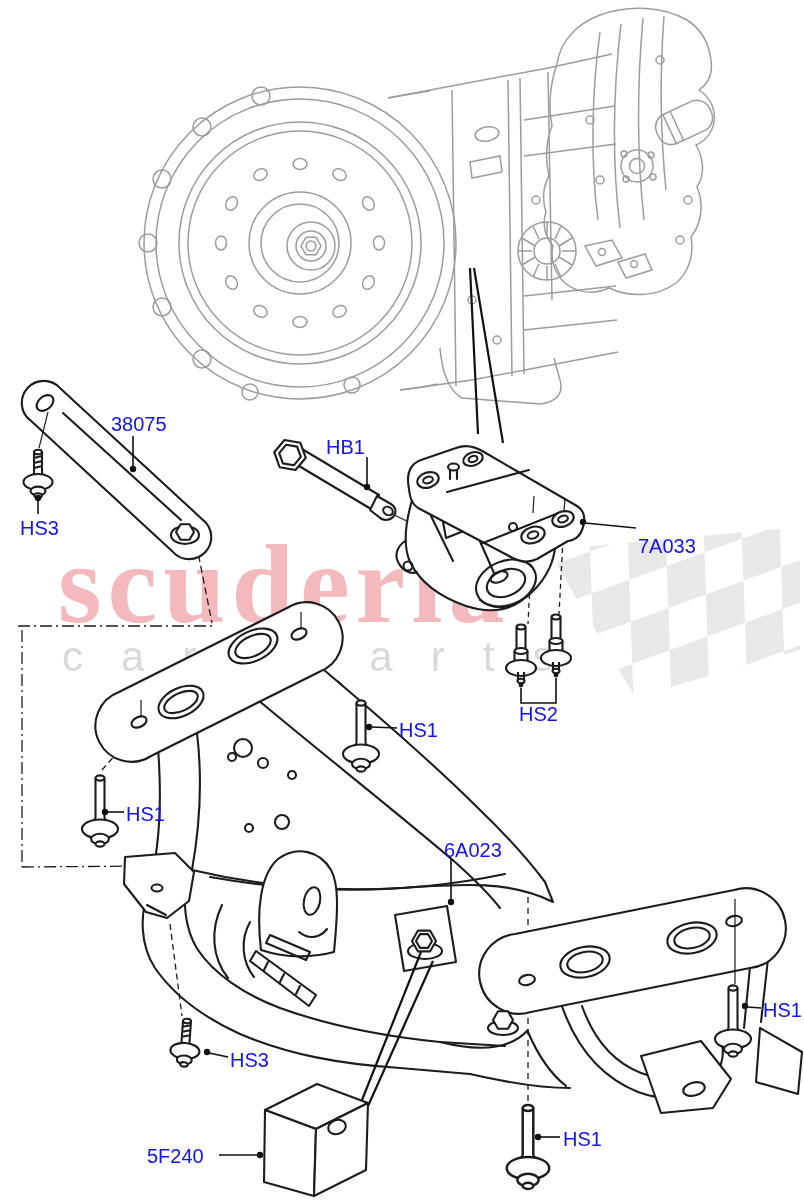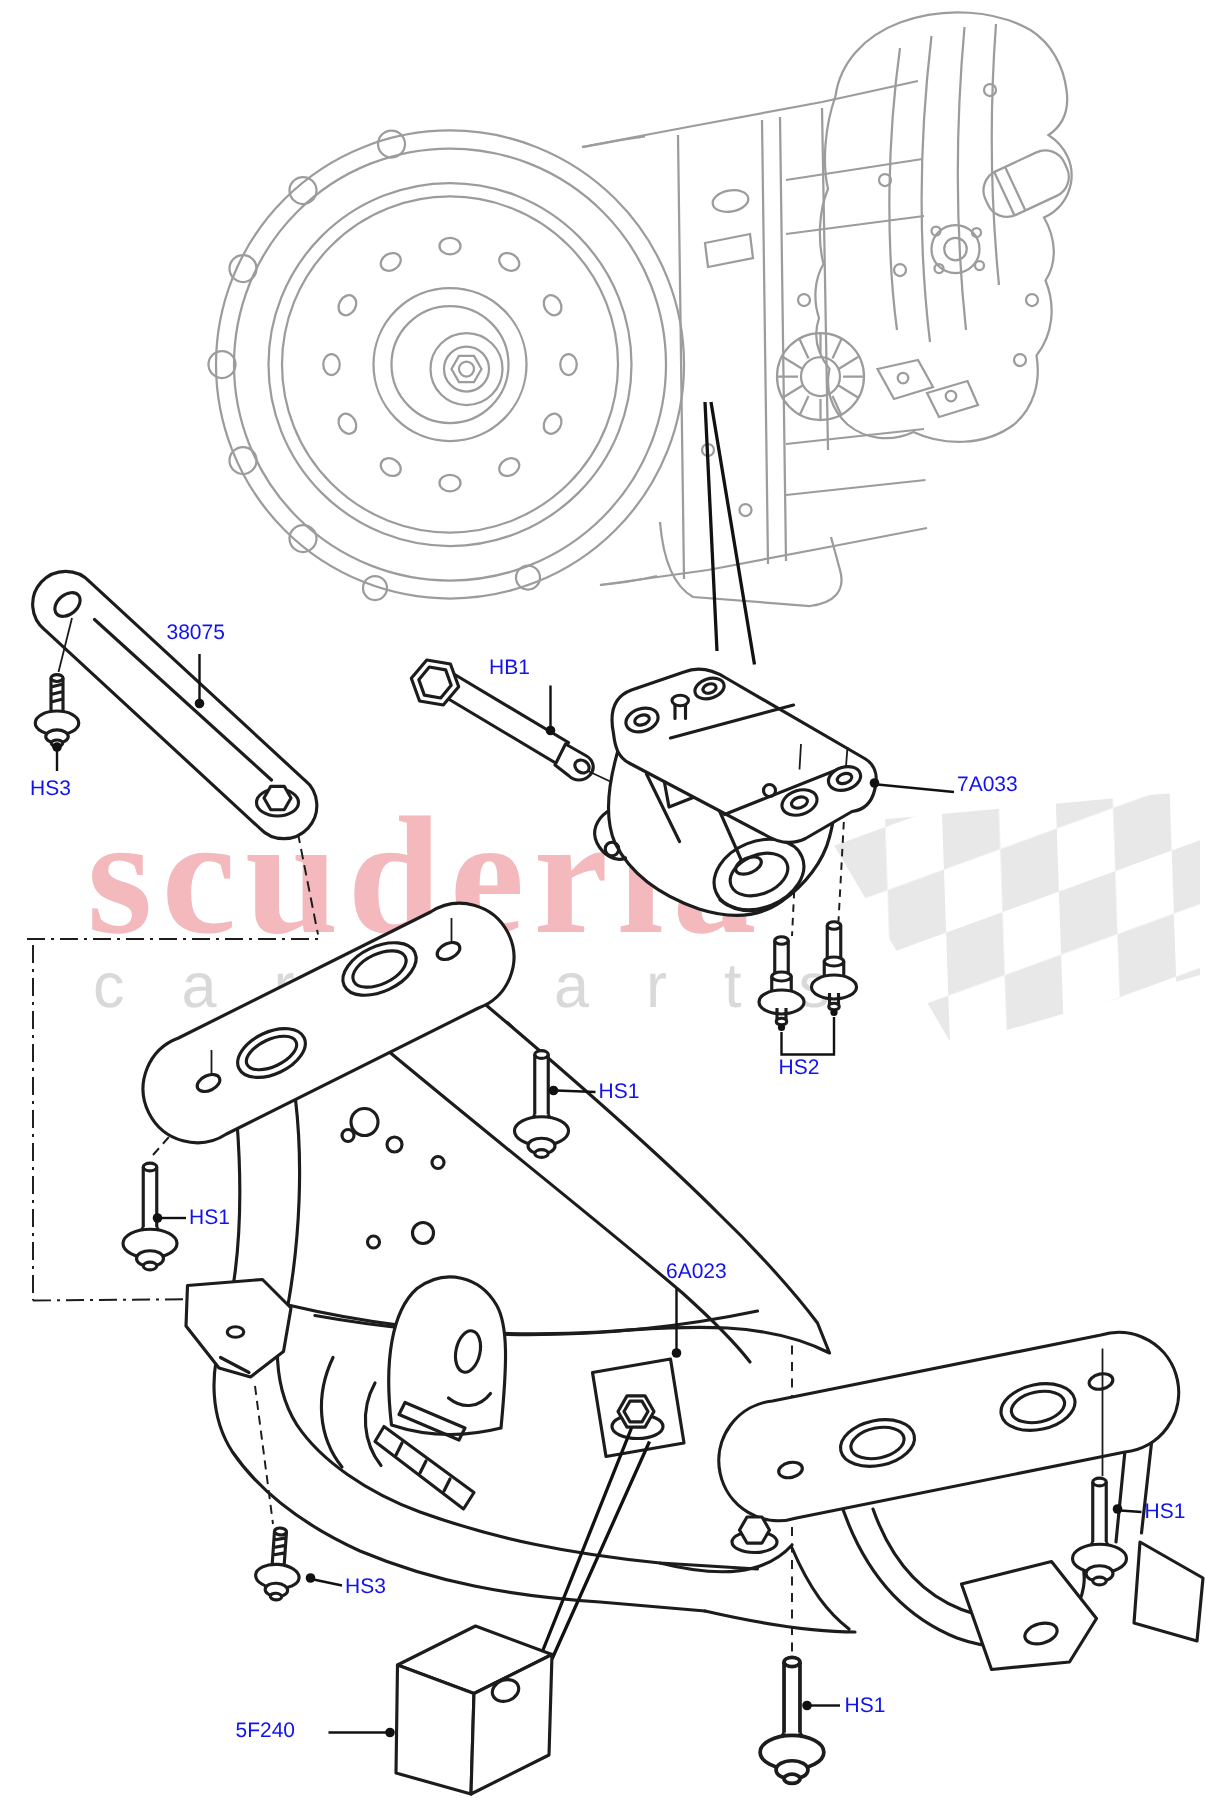--- a/index.html
+++ b/index.html
@@ -23,21 +23,21 @@
     user-select:none;white-space:nowrap;
   }
   .wm-sub{
     position:absolute;left:62px;top:636px;line-height:1;
     font-family:"Liberation Sans",sans-serif;font-size:42px;
     letter-spacing:38px;word-spacing:24px;color:var(--wm-gray);
     user-select:none;white-space:nowrap;
   }
   svg.canvas{position:absolute;left:0;top:0;}
   .plabel{
-    position:absolute;font-size:14px;color:var(--label-blue);
+    position:absolute;font-size:20px;color:var(--label-blue);
     line-height:1;white-space:nowrap;
   }
   
   .g{stroke:var(--gray-line);fill:none;stroke-width:1.5px;}
   .d{stroke:var(--dark-line);fill:#fff;stroke-width:2.1px;stroke-linejoin:round;}
   .ds{stroke:var(--dark-line);fill:none;stroke-width:2.1px;stroke-linecap:round;stroke-linejoin:round;}
   .dt{stroke:var(--dark-line);fill:none;stroke-width:1.2px;}
   .dd{stroke:var(--dark-line);fill:none;stroke-width:1.3px;}
   .ld{stroke:#111;fill:none;stroke-width:1.6px;}
   .dot{fill:#111;stroke:none;}
@@ -349,23 +349,23 @@
         <circle class="dot" cx="745" cy="1006" r="3.2"></circle>
       <path class="ld" d="M540 1137 L560 1137"></path>
         <circle class="dot" cx="538" cy="1137" r="3.2"></circle>
       <path class="ld" d="M219 1155 L258 1155"></path>
         <circle class="dot" cx="260" cy="1155" r="3.2"></circle>
     </g>
   </svg>
 
   <span class="plabel" style="left:111px;top:414px">38075</span>
   <span class="plabel" style="left:326px;top:437px">HB1</span>
-  <span class="plabel" style="left:638px;top:515px">7A033</span>
+  <span class="plabel" style="left:638px;top:536px">7A033</span>
   <span class="plabel" style="left:20px;top:518px">HS3</span>
   <span class="plabel" style="left:399px;top:720px">HS1</span>
   <span class="plabel" style="left:519px;top:704px">HS2</span>
   <span class="plabel" style="left:126px;top:804px">HS1</span>
   <span class="plabel" style="left:444px;top:840px">6A023</span>
   <span class="plabel" style="left:230px;top:1050px">HS3</span>
   <span class="plabel" style="left:763px;top:1000px">HS1</span>
   <span class="plabel" style="left:563px;top:1129px">HS1</span>
-  <span class="plabel" style="left:157px;top:1146px">5F240</span>
+  <span class="plabel" style="left:147px;top:1146px">5F240</span>
 </div>
 
 </body></html>

